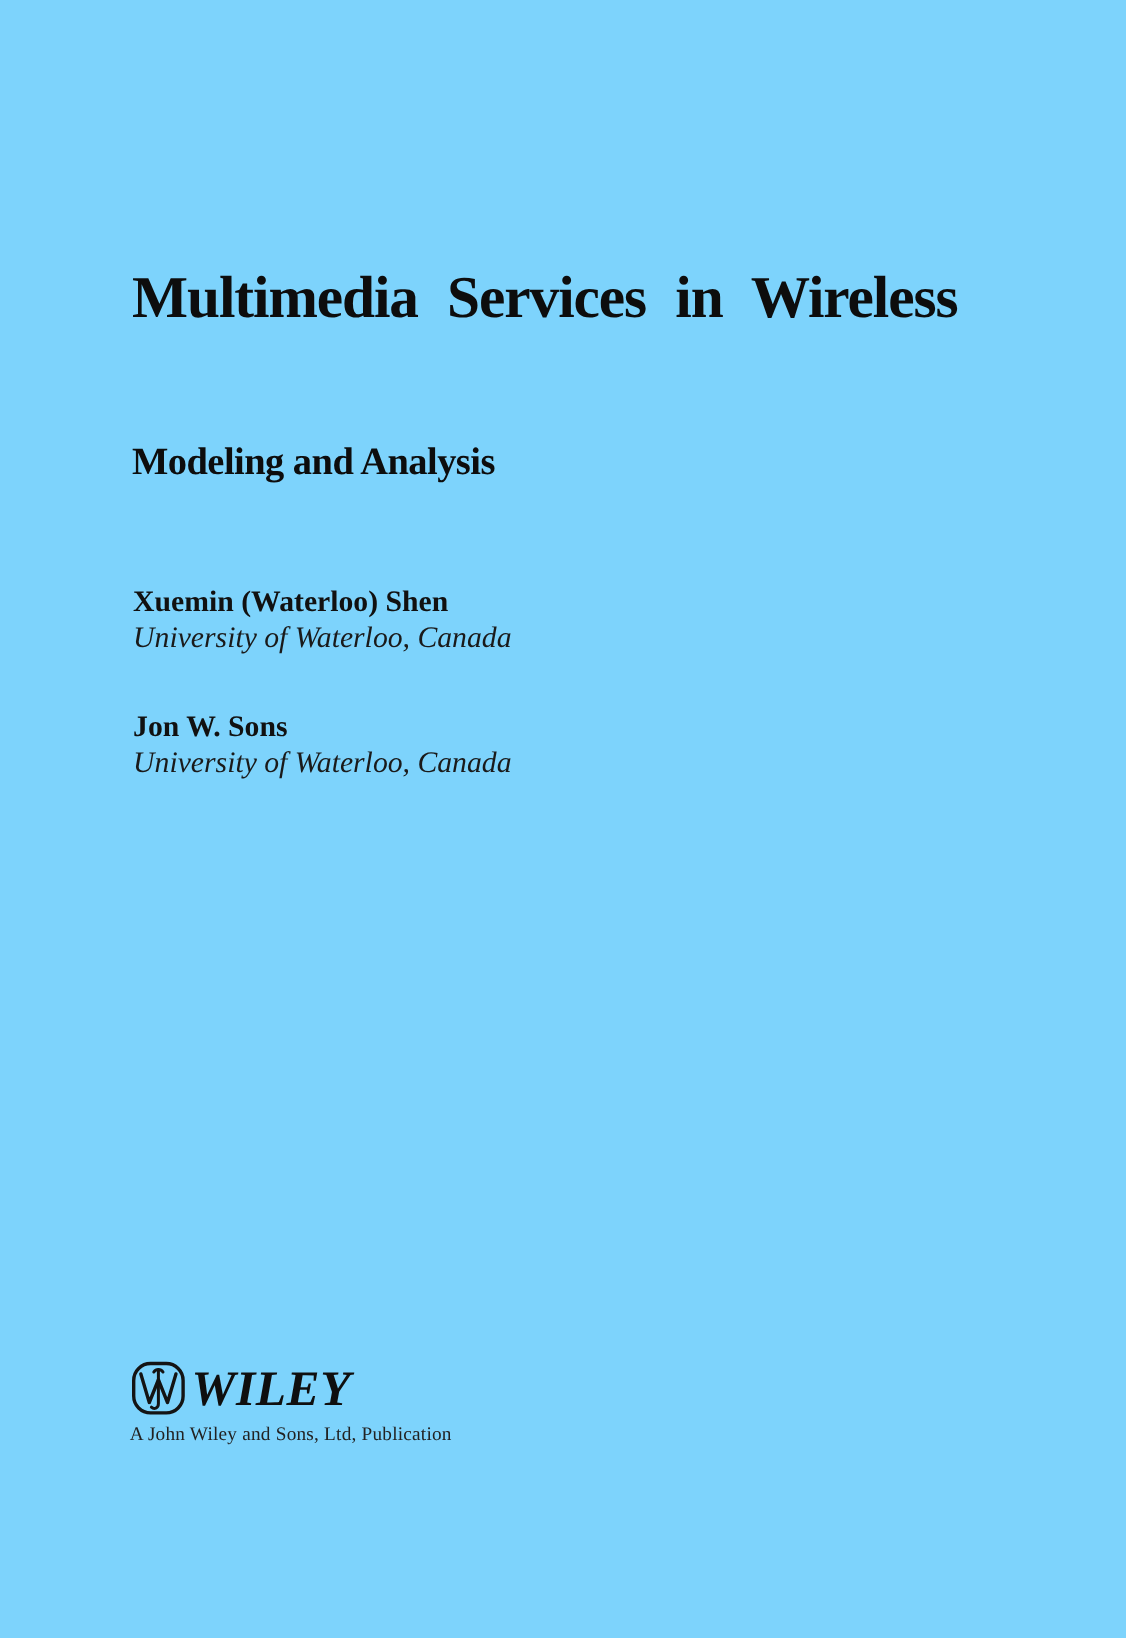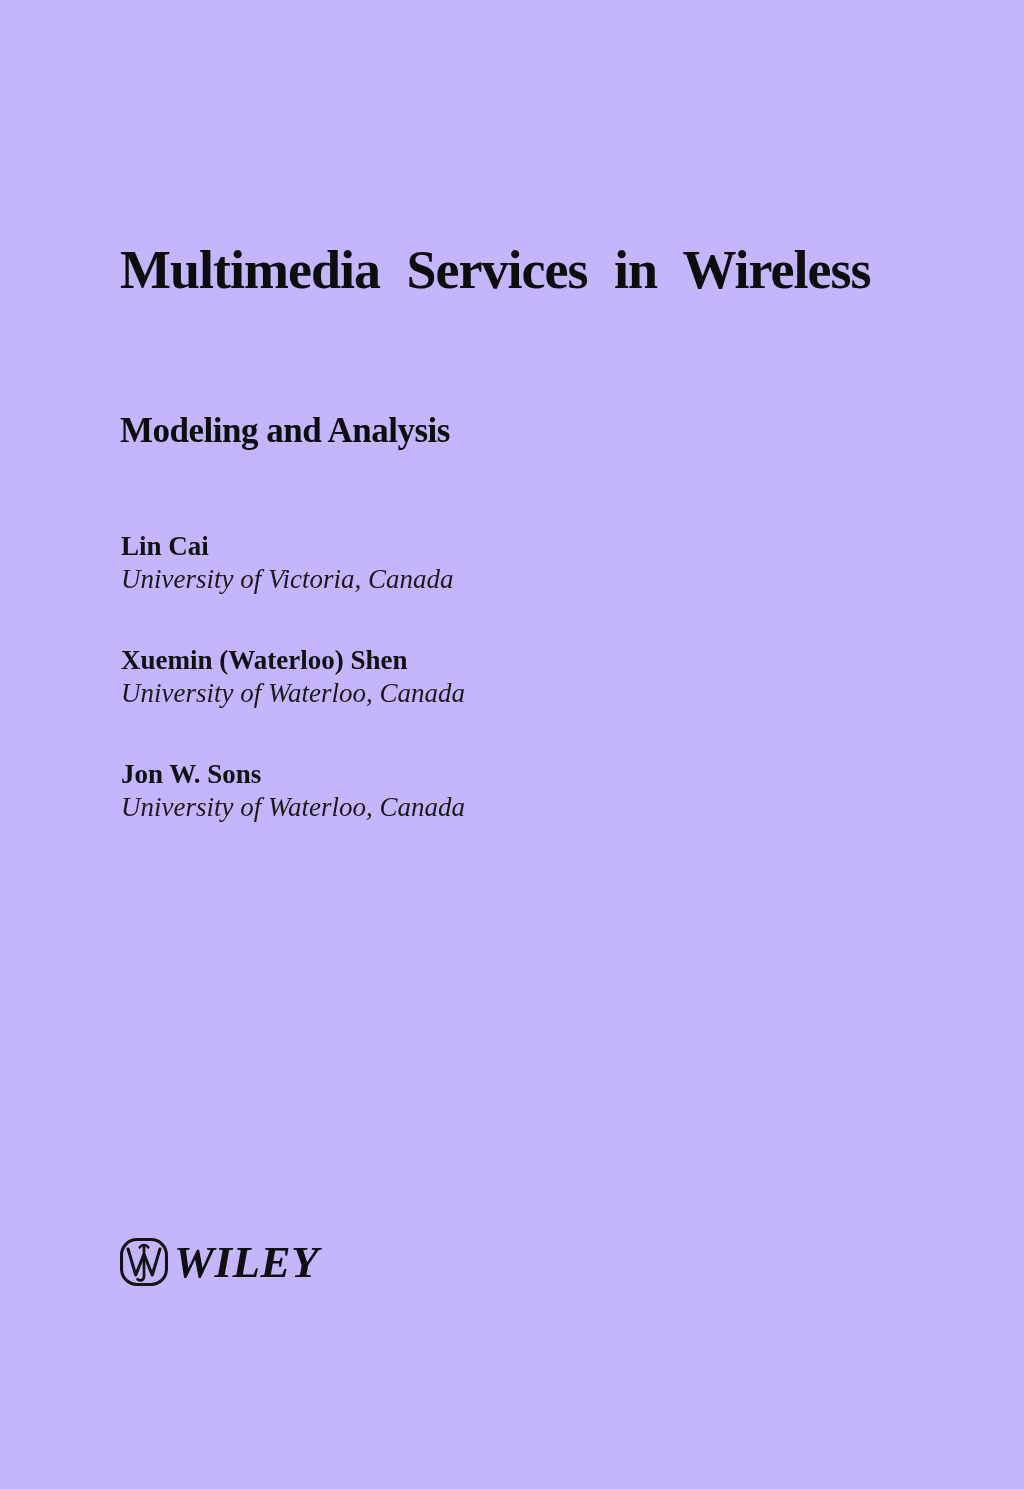--- a/index.html
+++ b/index.html
@@ -2,21 +2,21 @@
 <html><head>
 <meta charset="utf-8">
 <style>
   * { margin: 0; padding: 0; box-sizing: border-box; }
   html, body { background: #e8e8e8; }
   .page {
     position: relative;
     width: 1024px;
     height: 1489px;
     margin: 0 auto;
-    background: #c4b5fd;
+    background: #7dd3fc;
     color: #131313;
     font-family: "Liberation Serif", "DejaVu Serif", serif;
     overflow: hidden;
   }
   .title-block {
     position: absolute;
     left: 120px;
     top: 240px;
     width: 830px;
   }
@@ -25,21 +25,21 @@
     font-weight: bold;
     line-height: 61px;
     letter-spacing: -1px;
     word-spacing: 14px;
     white-space: nowrap;
     color: #0d0d0d;
   }
   .subtitle {
     position: absolute;
     left: 120px;
-    top: 411px;
+    top: 400px;
     font-size: 35px;
     font-weight: bold;
     letter-spacing: -0.5px;
     color: #0d0d0d;
     white-space: nowrap;
   }
   .authors {
     position: absolute;
     left: 121px;
     top: 530px;
@@ -98,38 +98,35 @@
 <div class="page">
 
   <div class="title-block">
     <div class="title-line">Multimedia Services in Wireless</div>
   </div>
 
   <div class="subtitle">Modeling and Analysis</div>
 
   <div class="authors">
     <div class="author-group">
-      <div class="author-name">Lin Cai</div>
-      <div class="author-affiliation">University of Victoria, Canada</div>
-    </div>
-    <div class="author-group">
       <div class="author-name">Xuemin (Waterloo) Shen</div>
       <div class="author-affiliation">University of Waterloo, Canada</div>
     </div>
     <div class="author-group">
       <div class="author-name">Jon W. Sons</div>
       <div class="author-affiliation">University of Waterloo, Canada</div>
     </div>
   </div>
 
   <div class="publisher-block">
     <div class="logo-row">
       <svg class="colophon" viewBox="0 0 44 44" aria-hidden="true">
         <rect x="3" y="3" width="38" height="38" rx="13" fill="none" stroke="currentColor" stroke-width="2.6"></rect>
         <path d="M8.5 11 L15 33 L22 15.5 L29 33 L35.5 11" fill="none" stroke="currentColor" stroke-width="2.6" stroke-linecap="round" stroke-linejoin="round"></path>
         <path d="M22 8 L22 34 C22 37.6 18.6 38.4 16.6 36.6" fill="none" stroke="currentColor" stroke-width="2.3" stroke-linecap="round"></path>
         <path d="M18.4 9.6 C20.2 7 23.8 7 25.6 9.6" fill="none" stroke="currentColor" stroke-width="2.2" stroke-linecap="round"></path>
       </svg>
       <div class="wordmark">WILEY</div>
     </div>
+    <div class="tagline">A John Wiley and Sons, Ltd, Publication</div>
   </div>
 
 </div>
 
 </body></html>

